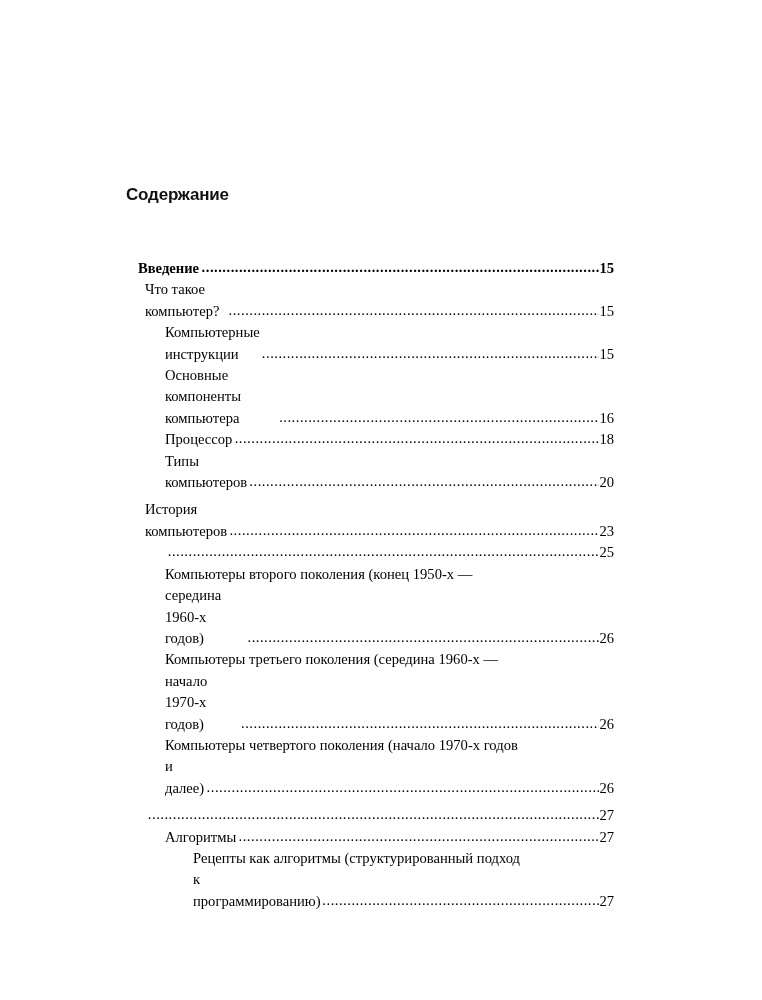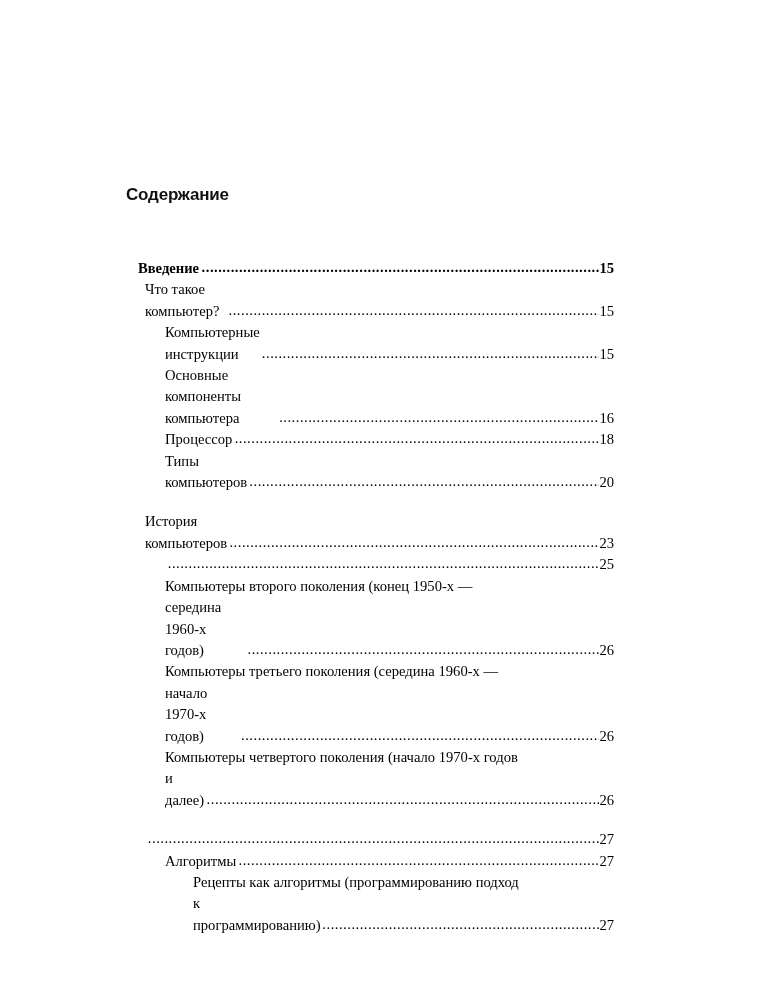--- a/index.html
+++ b/index.html
@@ -93,21 +93,21 @@
   }
 
   
   .lvl0 { margin-left: 12px;  font-weight: bold; }
   .lvl0 .page-num { font-weight: bold; }
   .lvl1 { margin-left: 19px; }
   .lvl2 { margin-left: 39px; }
   .lvl3 { margin-left: 67px; }
 
   
-  .gap-top { margin-top: 18px; }
+  .gap-top { margin-top: 6px; }
 
   
   .sp { display:inline-block; width: 4px; }
 </style>
 </head>
 <body>
 
 <div class="page">
 
   <h1 class="toc-title">Содержание</h1>
@@ -212,21 +212,21 @@
       </div>
       <div class="entry lvl2">
         <div class="row">
           <span class="label">Алгоритмы</span>
           <span class="sp"></span>
           <span class="leader"></span>
           <span class="page-num">27</span>
         </div>
       </div>
       <div class="entry lvl3">
-        <span class="wrap-line">Рецепты как алгоритмы (программированию подход</span>
+        <span class="wrap-line">Рецепты как алгоритмы (структурированный подход</span>
         <div class="row">
           <span class="label">к программированию)</span>
           <span class="sp"></span>
           <span class="leader"></span>
           <span class="page-num">27</span>
         </div>
       </div>
     </div>
 
 </div>

